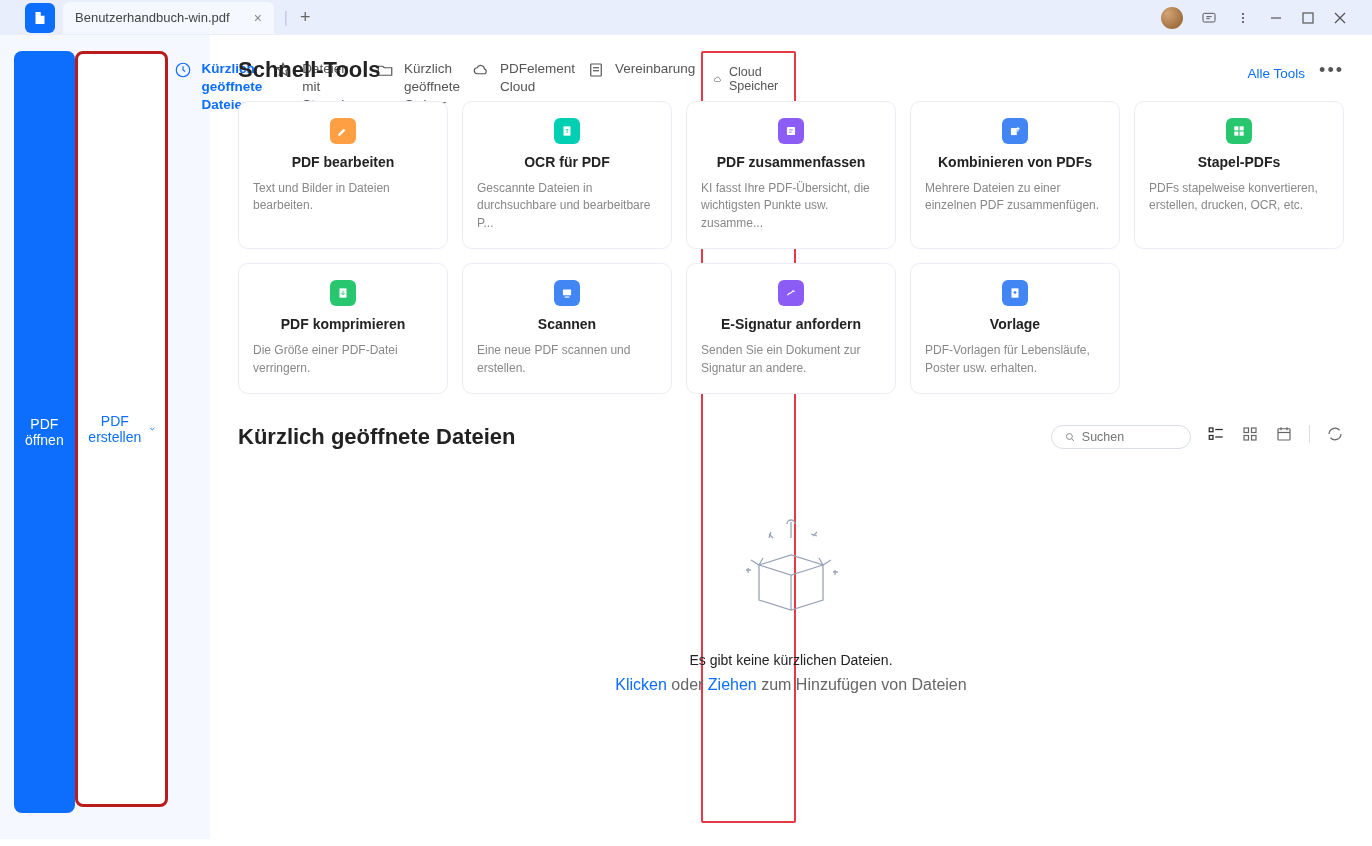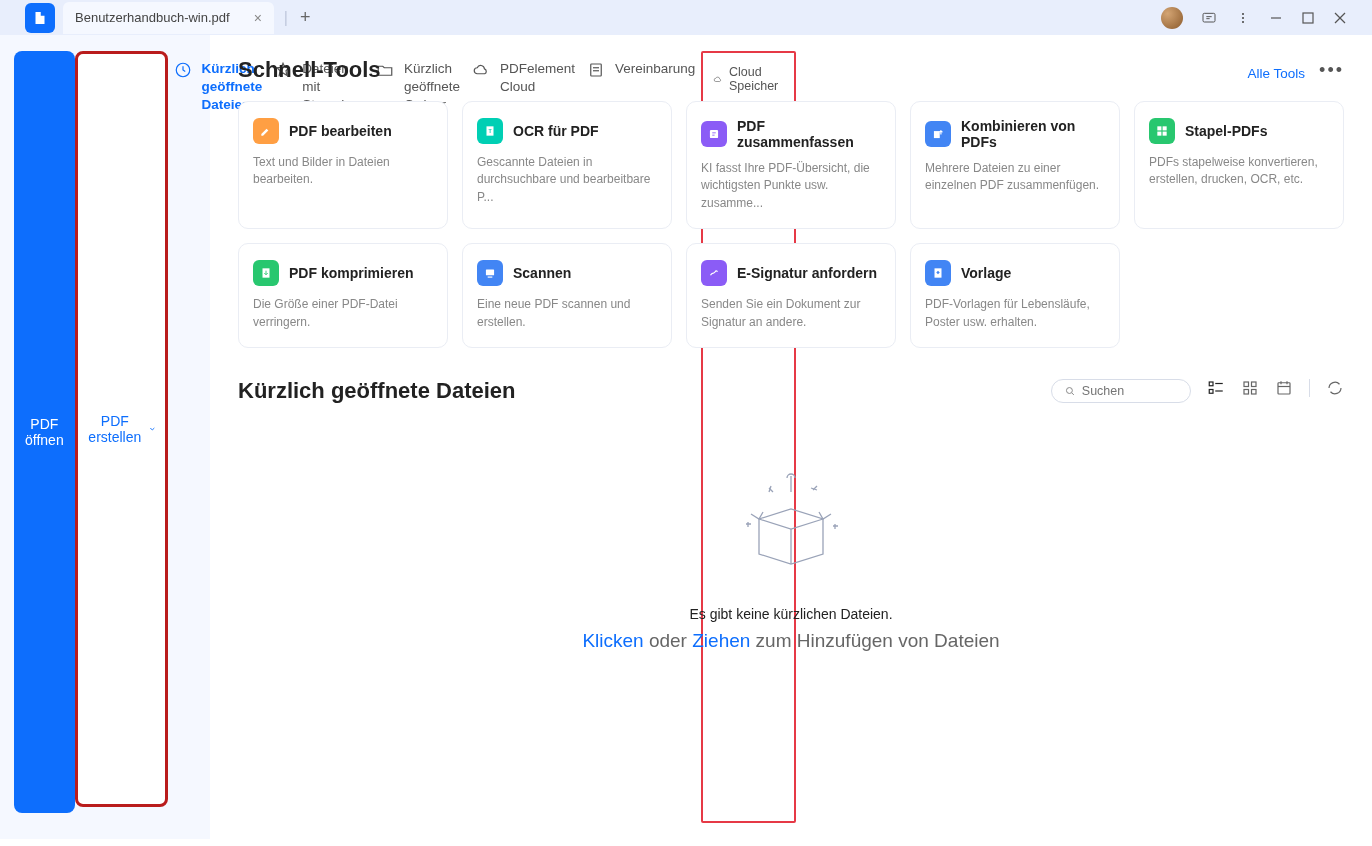--- a/index.html
+++ b/index.html
@@ -39,21 +39,21 @@
 
 
 .section-head { display: flex; align-items: center; justify-content: space-between; margin-bottom: 18px; }
 .section-title { font-size: 22px; font-weight: 700; color: #222; }
 .section-actions { display: flex; align-items: flex-end; gap: 14px; }
 .link-all { color: #0d6efd; font-size: 13.5px; cursor: pointer; font-weight: 500; }
 .dots { font-size: 18px; color: #555; letter-spacing: 2px; cursor: pointer; }
 
 .tool-grid { display: grid; grid-template-columns: repeat(5, 1fr); gap: 14px; margin-bottom: 30px; }
 .tool-card { border: 1px solid #eaedf4; border-radius: 10px; padding: 16px 14px; cursor: pointer; background: #fff; }
-.tool-head { display: flex; align-items: center; gap: 10px; margin-bottom: 10px; }
+.tool-head { display: flex; align-items: center; gap: 10px; margin-bottom: 10px; flex-direction: column; }
 .tool-icon { width: 26px; height: 26px; border-radius: 6px; display: flex; align-items: center; justify-content: center; flex-shrink: 0; }
 .tool-icon svg { width: 14px; height: 14px; fill: #fff; }
 .tool-title { font-size: 14px; font-weight: 700; color: #222; }
 .tool-desc { font-size: 12px; color: #888; line-height: 1.45; }
 
 .ic-orange { background: #ff9f43; }
 .ic-green { background: #28c76f; }
 .ic-teal { background: #00cfb4; }
 .ic-purple { background: #8b5cf6; }
 .ic-blue { background: #4285f4; }
@@ -64,21 +64,21 @@
 .search-box { display: flex; align-items: center; border: 1px solid #d8dde8; border-radius: 16px; padding: 4px 12px; width: 140px; }
 .search-box input { border: none; outline: none; font-size: 12.5px; width: 100%; color: #555; background: transparent; }
 .search-box svg { width: 14px; height: 14px; stroke: #888; fill: none; stroke-width: 2; margin-right: 6px; }
 .view-icon { width: 18px; height: 18px; stroke: #666; fill: none; stroke-width: 1.6; cursor: pointer; }
 .view-icon.active { stroke: #222; }
 .vsep { width: 1px; height: 18px; background: #d8dde8; }
 
 .empty-state { text-align: center; padding: 30px 0; }
 .empty-img { margin: 0 auto 18px; width: 140px; }
 .empty-text { font-size: 14px; color: #222; margin-bottom: 8px; }
-.empty-sub { font-size: 19px; color: #666; }
+.empty-sub { font-size: 16px; color: #666; }
 .empty-sub .lk { color: #0d6efd; cursor: pointer; }
 </style>
 </head>
 <body>
 
 <div class="titlebar">
   <div class="app-logo">
     <svg viewBox="0 0 24 24">
         <path d="M6 4h7l5 5v11H6z M6 4v16 M13 4v5h5"></path>
       </svg>

